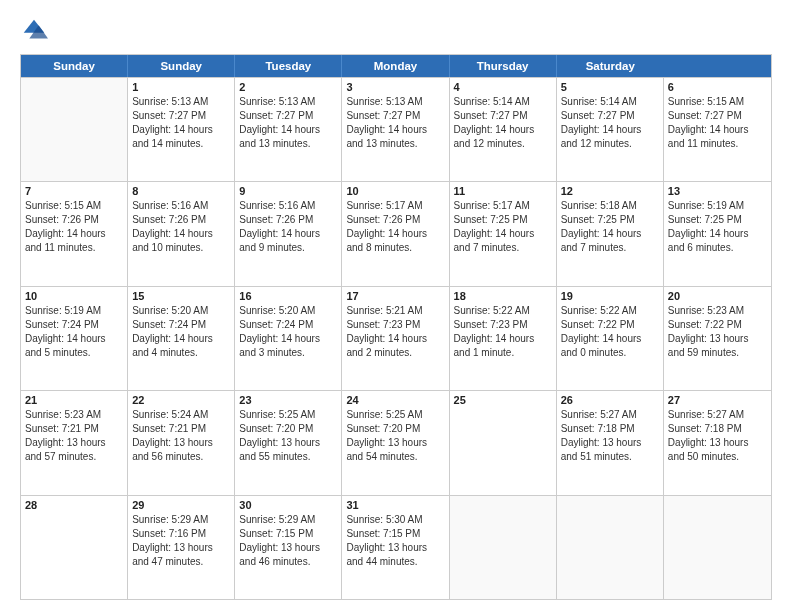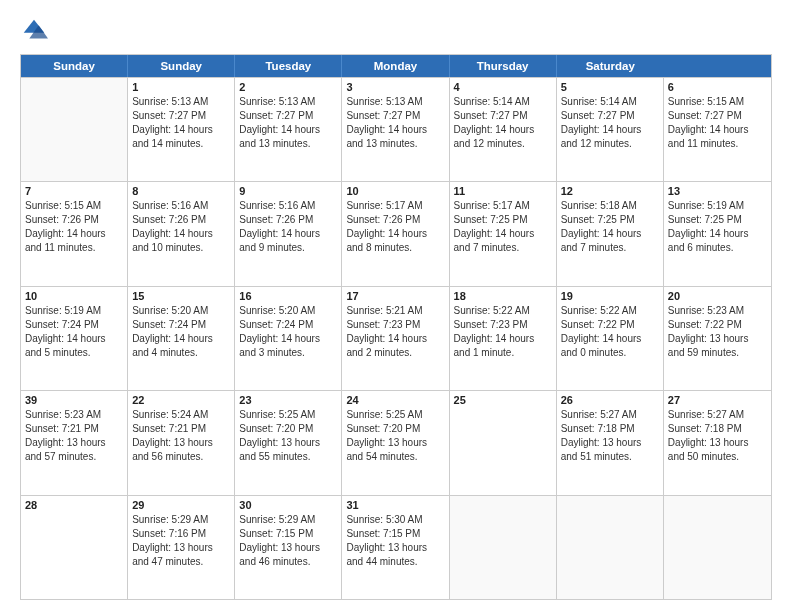--- a/index.html
+++ b/index.html
@@ -220,21 +220,21 @@
             <span class="cell-day">19</span>
             <div class="cell-info">Sunrise: 5:22 AM<br>Sunset: 7:22 PM<br>Daylight: 14 hours and 0 minutes.</div>
           </div>
           <div class="cal-cell">
             <span class="cell-day">20</span>
             <div class="cell-info">Sunrise: 5:23 AM<br>Sunset: 7:22 PM<br>Daylight: 13 hours and 59 minutes.</div>
           </div>
         </div>
         <div class="cal-row">
           <div class="cal-cell">
-            <span class="cell-day">39</span>
+            <span class="cell-day">21</span>
             <div class="cell-info">Sunrise: 5:23 AM<br>Sunset: 7:21 PM<br>Daylight: 13 hours and 57 minutes.</div>
           </div>
           <div class="cal-cell">
             <span class="cell-day">22</span>
             <div class="cell-info">Sunrise: 5:24 AM<br>Sunset: 7:21 PM<br>Daylight: 13 hours and 56 minutes.</div>
           </div>
           <div class="cal-cell">
             <span class="cell-day">23</span>
             <div class="cell-info">Sunrise: 5:25 AM<br>Sunset: 7:20 PM<br>Daylight: 13 hours and 55 minutes.</div>
           </div>

